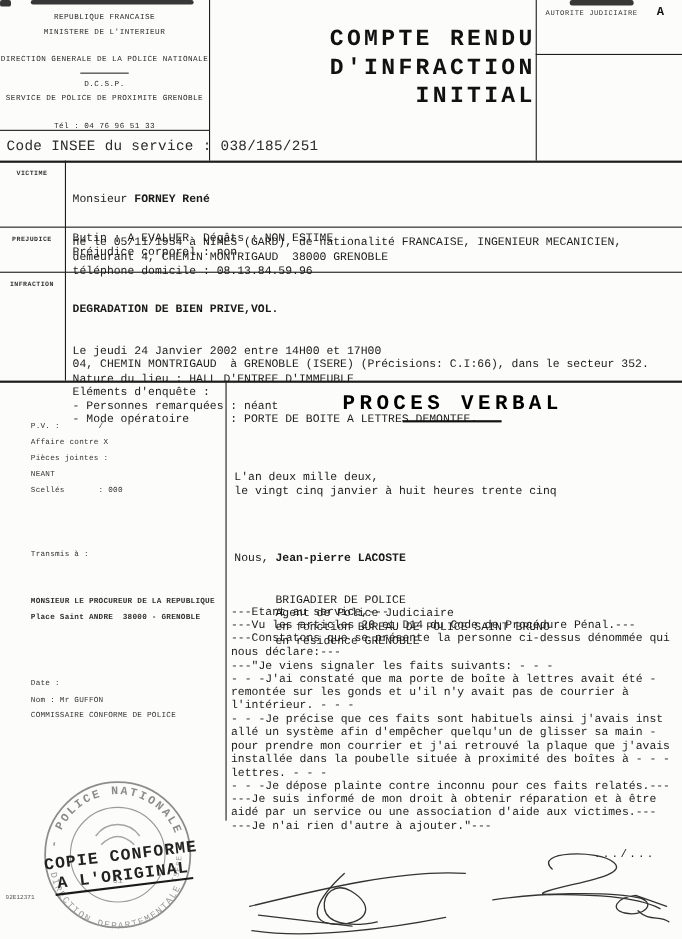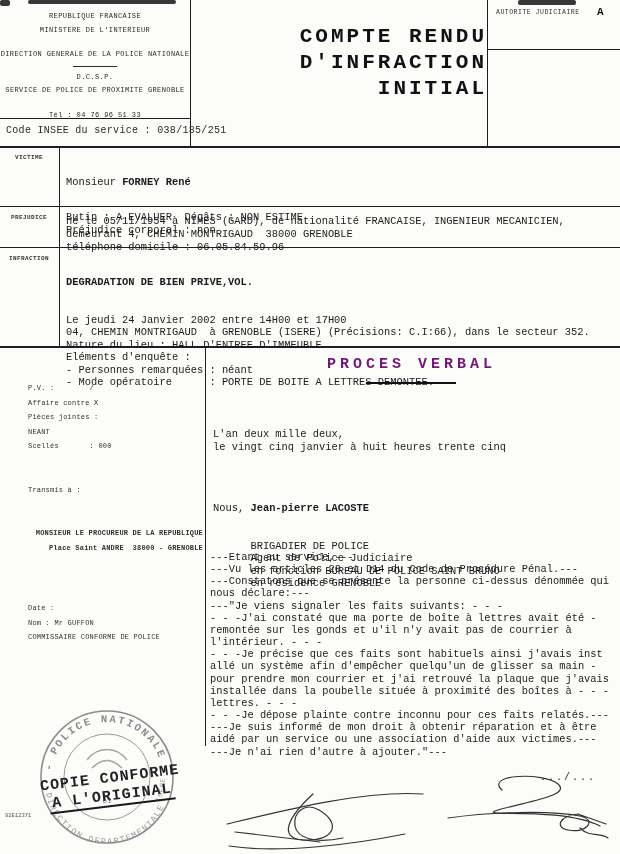--- a/index.html
+++ b/index.html
@@ -14,42 +14,42 @@
   
   .org{position:absolute;left:0;top:0;width:190px;text-align:center;
        font-size:7px;line-height:9px;letter-spacing:.4px;color:#2a2a2a;}
   .org .l1{margin-top:12px;}
   .org .l2{margin-top:5px;}
   .org .l3{margin-top:15px;}
   .org .dash{width:44px;height:1px;background:#2a2a2a;margin:7px auto 0;}
   .org .l4{margin-top:6px;}
   .org .l5{margin-top:4px;}
   .org .l6{margin-top:16px;}
-  .org-code{position:absolute;left:6px;top:125px;font-size:10px;letter-spacing:.3px;color:#2a2a2a;}
+  .org-code{position:absolute;left:6px;top:125px;font-size:13px;letter-spacing:.3px;color:#2a2a2a;}
   
   .doc-title{position:absolute;left:190px;top:24px;width:297px;text-align:right;
              font-weight:bold;font-size:21px;line-height:26px;letter-spacing:3px;color:#111;}
   
   .auth-label{position:absolute;left:496px;top:9px;font-size:6.5px;letter-spacing:.5px;color:#333;}
   .auth-corner{position:absolute;left:597px;top:6px;font-size:11px;font-weight:bold;color:#111;}
   
   .row-label{position:absolute;left:0;width:58px;text-align:center;
              font-size:6px;font-weight:bold;letter-spacing:.4px;color:#333;}
   .sec{position:absolute;left:66px;font-size:10.4px;line-height:13px;white-space:pre;color:#1b1b1b;}
   .sec .ln{white-space:pre;}
   b,.bold{font-weight:bold;}
   
   .sb{position:absolute;left:28px;top:352px;width:175px;font-size:7px;
       line-height:14.5px;white-space:pre;color:#333;letter-spacing:.2px;}
-  .sb .gap1{}
+  .sb .gap1{margin-top:14px;}
   .sb .gap2{margin-top:17px;}
-  .sb .bold .ln{font-weight:bold;text-align:right;}
+  .sb .bold .ln{font-weight:bold;}
   
   .pv-title{position:absolute;left:205px;top:356px;width:413px;text-align:center;
-            font-weight:bold;font-size:15px;letter-spacing:4px;color:#701a75;}
+            font-weight:bold;font-size:19px;letter-spacing:4px;color:#000000;}
   .pv-underline{position:absolute;left:366px;top:382px;width:90px;height:2px;background:#111;}
   .pvtxt{position:absolute;font-size:10.4px;line-height:12.5px;white-space:pre;color:#1b1b1b;}
   .pv-intro{left:213px;top:428px;}
   .pv-nous{left:213px;top:477px;}
   .pv-body{left:210px;top:551px;line-height:12.15px;}
   .pv-cont{position:absolute;left:540px;top:772px;font-size:10px;letter-spacing:2px;color:#1b1b1b;}
   
   .stamp-svg{position:absolute;left:12px;top:698px;z-index:1;}
   .copy-stamp{position:absolute;left:22px;top:770px;width:178px;z-index:2;
               transform:rotate(-7deg);text-align:center;color:#222;}
@@ -95,21 +95,21 @@
       <div class="ln">D'INFRACTION</div>
       <div class="ln">INITIAL</div>
     </div>
 
   <div class="auth-label">AUTORITE JUDICIAIRE</div>
   <div class="auth-corner">A</div>
 
   <div class="row-label" style="top:154px;">VICTIME</div>
   <div class="sec" style="top:150px;">
     <div class="ln"><span>Monsieur </span><b>FORNEY René</b></div>
-    <div><div class="ln">né le 05/11/1954 à NIMES (GARD), de nationalité FRANCAISE, INGENIEUR MECANICIEN,</div><div class="ln">demeurant 4, CHEMIN MONTRIGAUD  38000 GRENOBLE</div><div class="ln">téléphone domicile : 06.05.84.59.96</div></div>
+    <div><div class="ln">né le 05/11/1954 à NIMES (GARD), de nationalité FRANCAISE, INGENIEUR MECANICIEN,</div><div class="ln">demeurant 4, CHEMIN MONTRIGAUD  38000 GRENOBLE</div><div class="ln">téléphone domicile : 08.13.84.59.96</div></div>
   </div>
 
   <div class="row-label" style="top:214px;">PREJUDICE</div>
   <div class="sec" style="top:211px;"><div class="ln">Butin : A EVALUER  Dégâts : NON ESTIME</div><div class="ln">Préjudice corporel : non</div></div>
 
   <div class="row-label" style="top:255px;">INFRACTION</div>
   <div class="sec" style="top:251px;line-height:12.5px;">
     <div class="ln bold">DEGRADATION DE BIEN PRIVE,VOL.</div>
     <div><div class="ln">Le jeudi 24 Janvier 2002 entre 14H00 et 17H00</div><div class="ln">04, CHEMIN MONTRIGAUD  à GRENOBLE (ISERE) (Précisions: C.I:66), dans le secteur 352.</div><div class="ln">Nature du lieu : HALL D'ENTREE D'IMMEUBLE</div><div class="ln">Eléments d'enquête :</div><div class="ln">- Personnes remarquées : néant</div><div class="ln">- Mode opératoire      : PORTE DE BOITE A LETTRES DEMONTEE.</div></div>
   </div>

